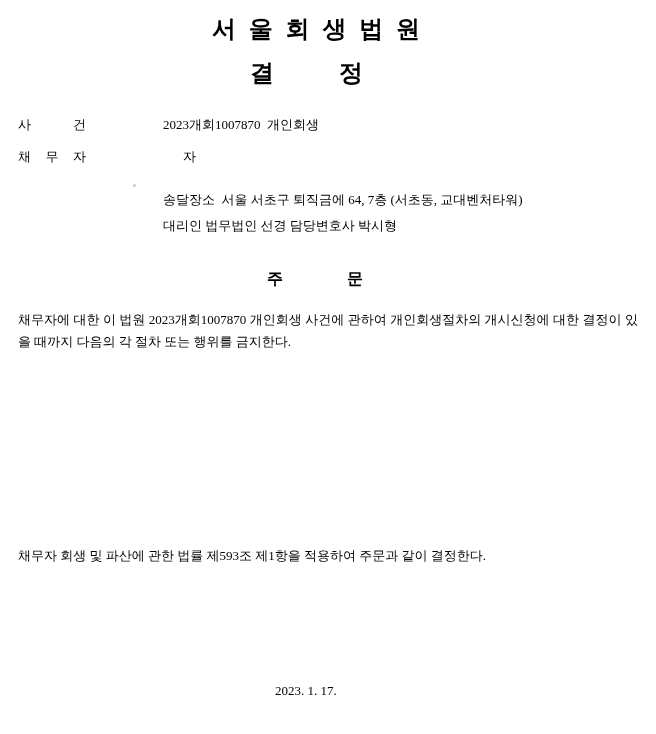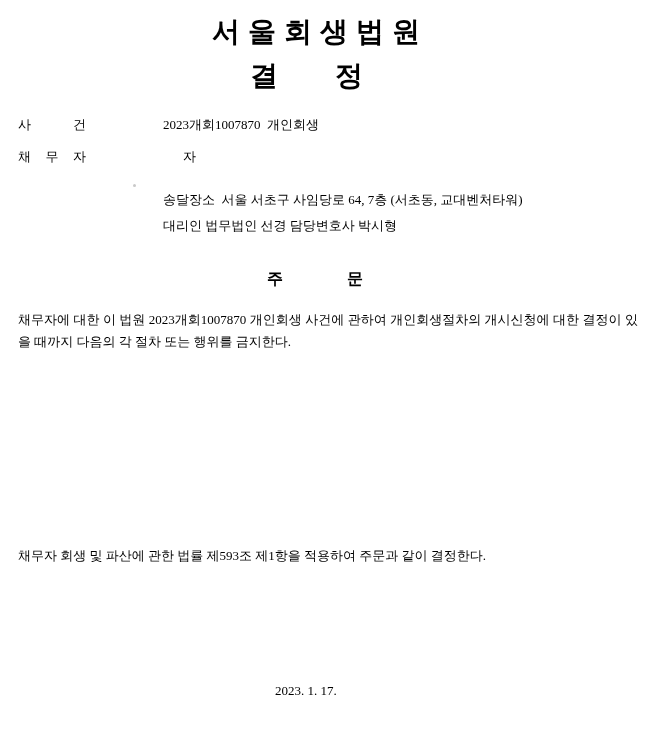--- a/index.html
+++ b/index.html
@@ -13,21 +13,21 @@
     overflow: hidden;
   }
   .abs { position: absolute; }
   
   .spread { text-align: justify; text-align-last: justify; }
   .heading {
     font-family: "Liberation Sans", sans-serif;
     font-weight: bold;
     line-height: 1.2;
   }
-  .title { font-size: 28px; }
+  .title { font-size: 24px; }
   .subhead { font-size: 16px; }
   .body16 { font-size: 13px; line-height: 22px; }
   .pre { white-space: pre; }
   .just { text-align: justify; }
   .list-item {
     padding-left: 20px;
     text-indent: -20px;
     text-align: justify;
   }
   .artifact {
@@ -46,21 +46,21 @@
   <div class="abs heading title spread" style="left:250px; top:59px; width:113px;">결 정</div>
 
   <div class="abs body16 spread" style="left:18px; top:114px; width:68px;">사 건</div>
   <div class="abs body16 pre" style="left:163px; top:114px;">2023개회1007870  개인회생</div>
 
   <div class="abs body16 spread" style="left:18px; top:146px; width:68px;">채 무 자</div>
   <div class="abs body16" style="left:183px; top:146px;">자</div>
 
   <div class="abs artifact" style="left:133px; top:184px;"></div>
 
-  <div class="abs body16 pre" style="left:163px; top:189px;">송달장소  서울 서초구 사임당로 64, 7층 (서초동, 교대벤처타워)</div>
+  <div class="abs body16 pre" style="left:163px; top:189px;">송달장소  서울 서초구 퇴직금에 64, 7층 (서초동, 교대벤처타워)</div>
 
   <div class="abs body16 pre" style="left:163px; top:215px;text-align:center;">대리인 법무법인 선경 담당변호사 박시형</div>
 
   <div class="abs heading subhead spread" style="left:267px; top:269px; width:96px;">주 문</div>
 
   <div class="abs body16 just" style="left:18px; top:309px; width:620px;">채무자에 대한 이 법원 2023개회1007870 개인회생 사건에 관하여 개인회생절차의 개시신청에 대한 결정이 있을 때까지 다음의 각 절차 또는 행위를 금지한다.</div>
 
 
 
   <div class="abs body16" style="left:18px; top:545px; width:620px;">채무자 회생 및 파산에 관한 법률 제593조 제1항을 적용하여 주문과 같이 결정한다.</div>

